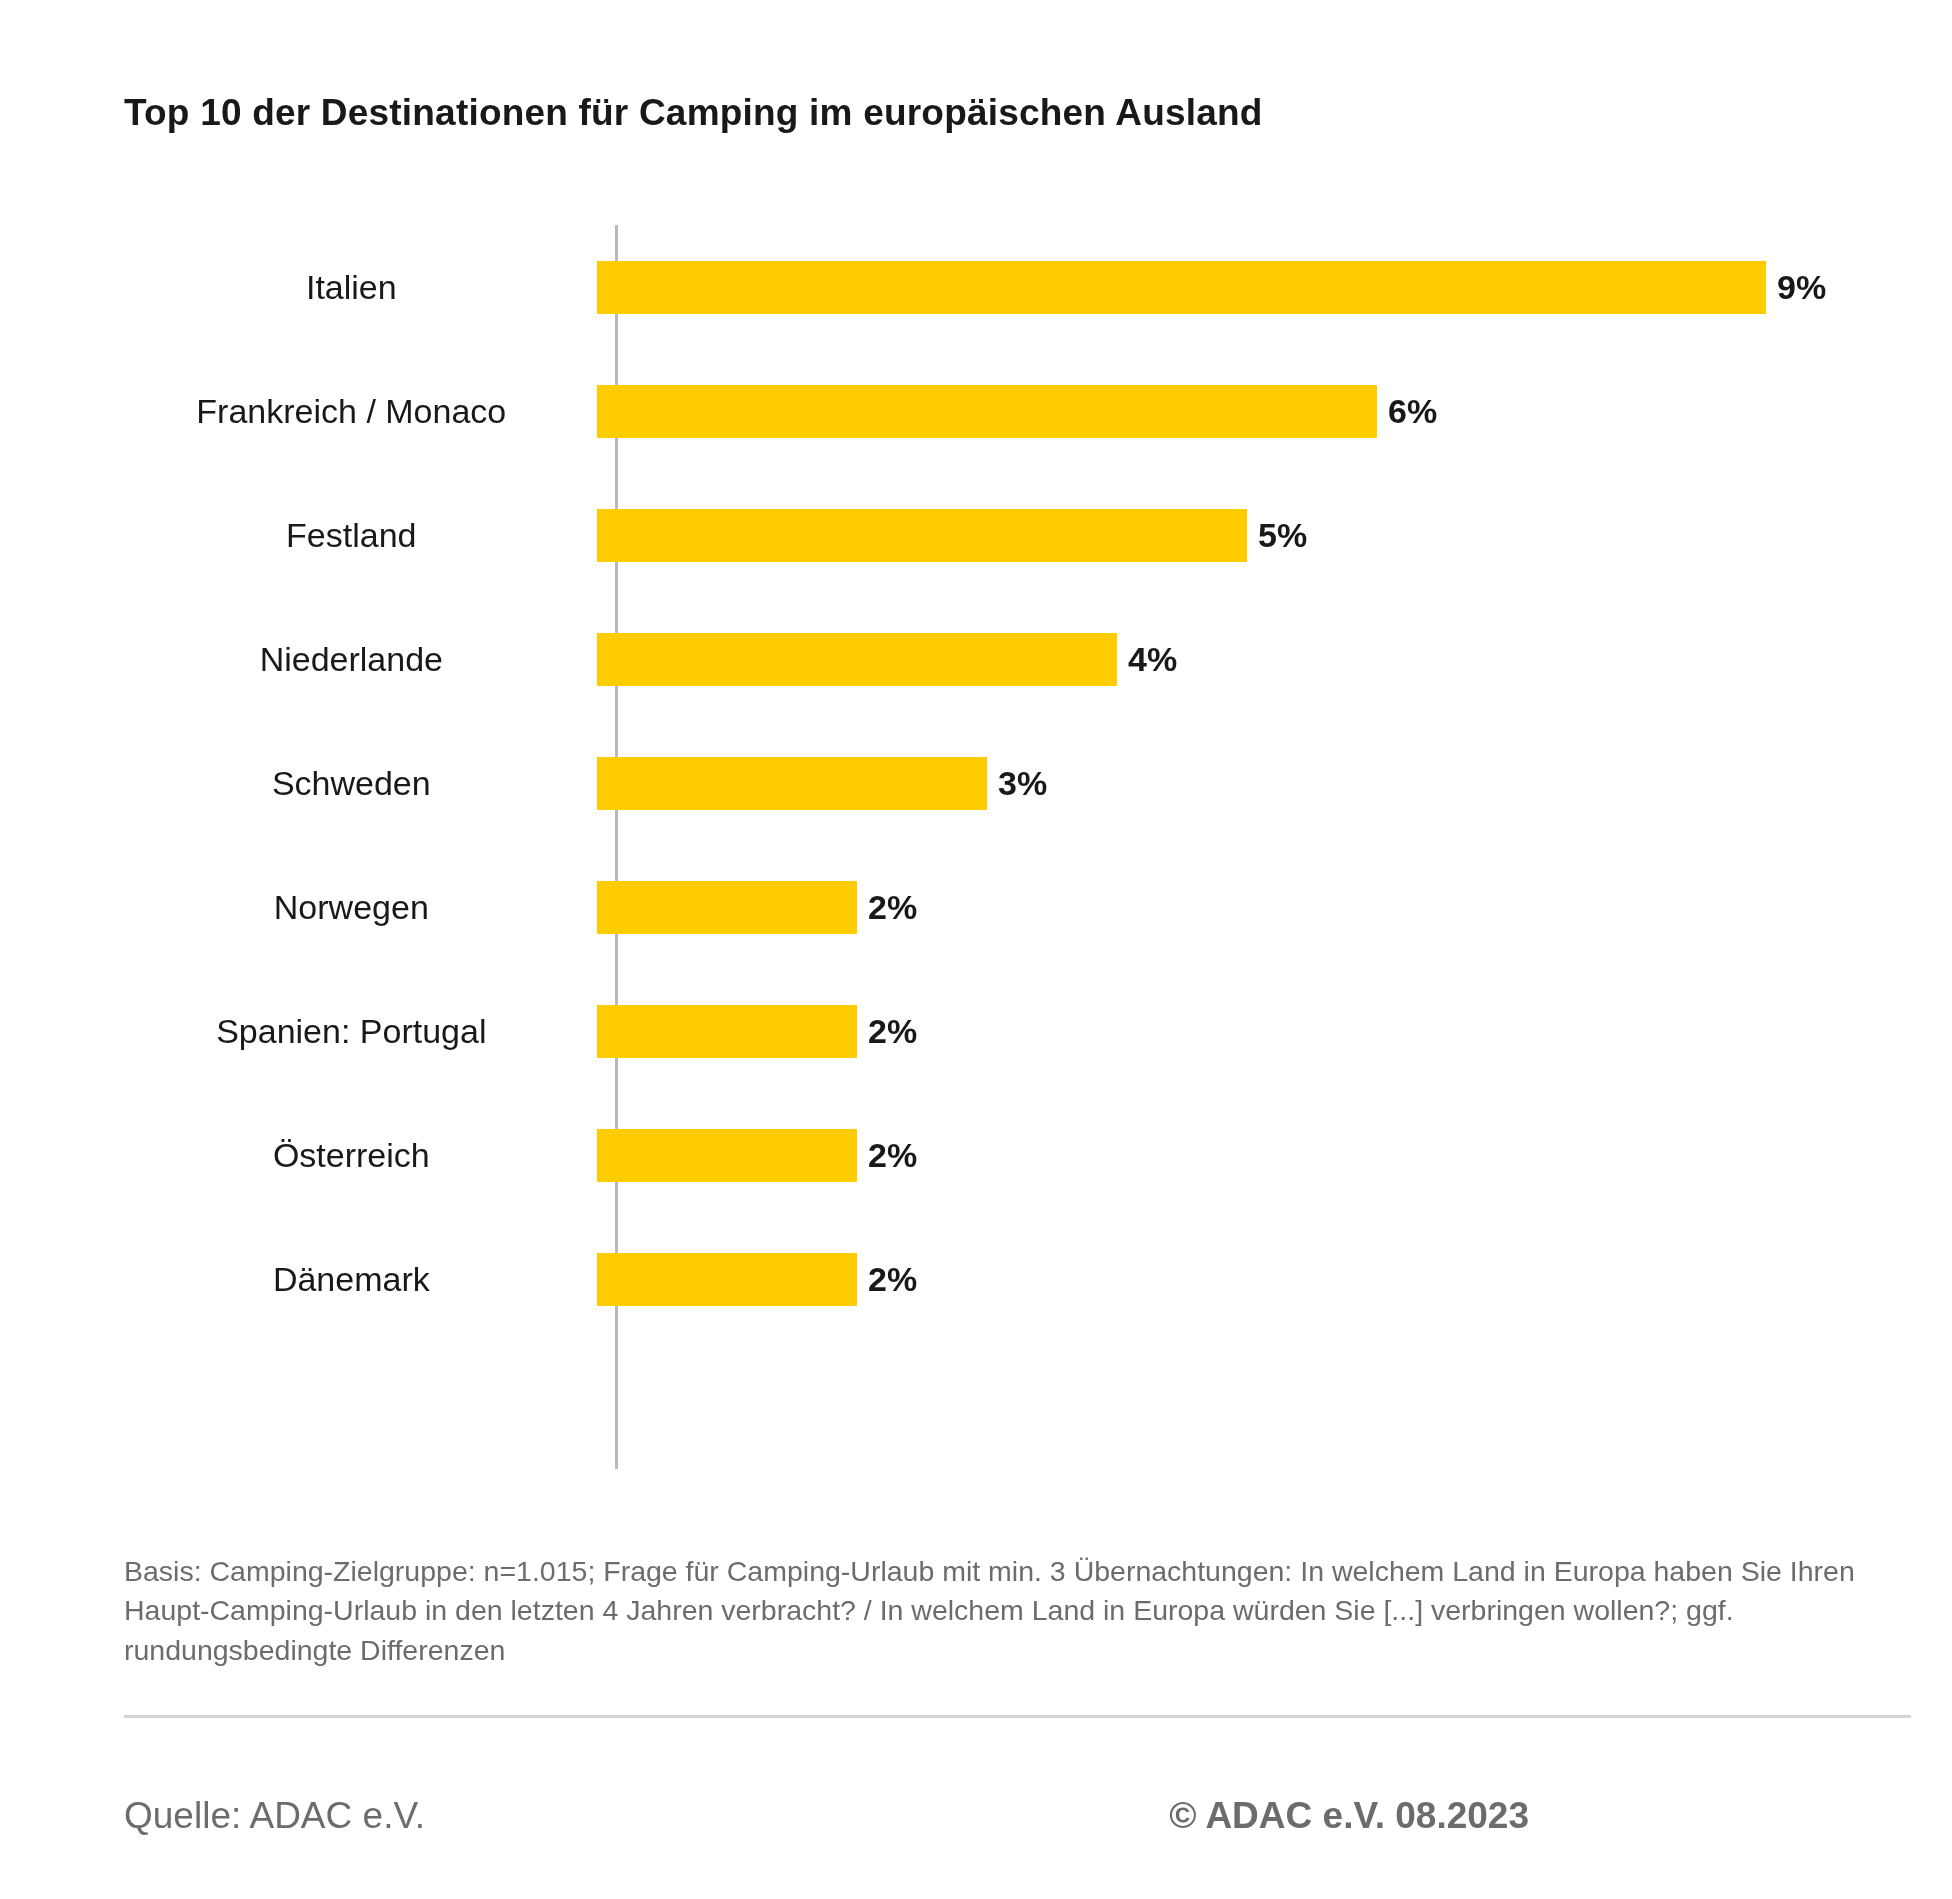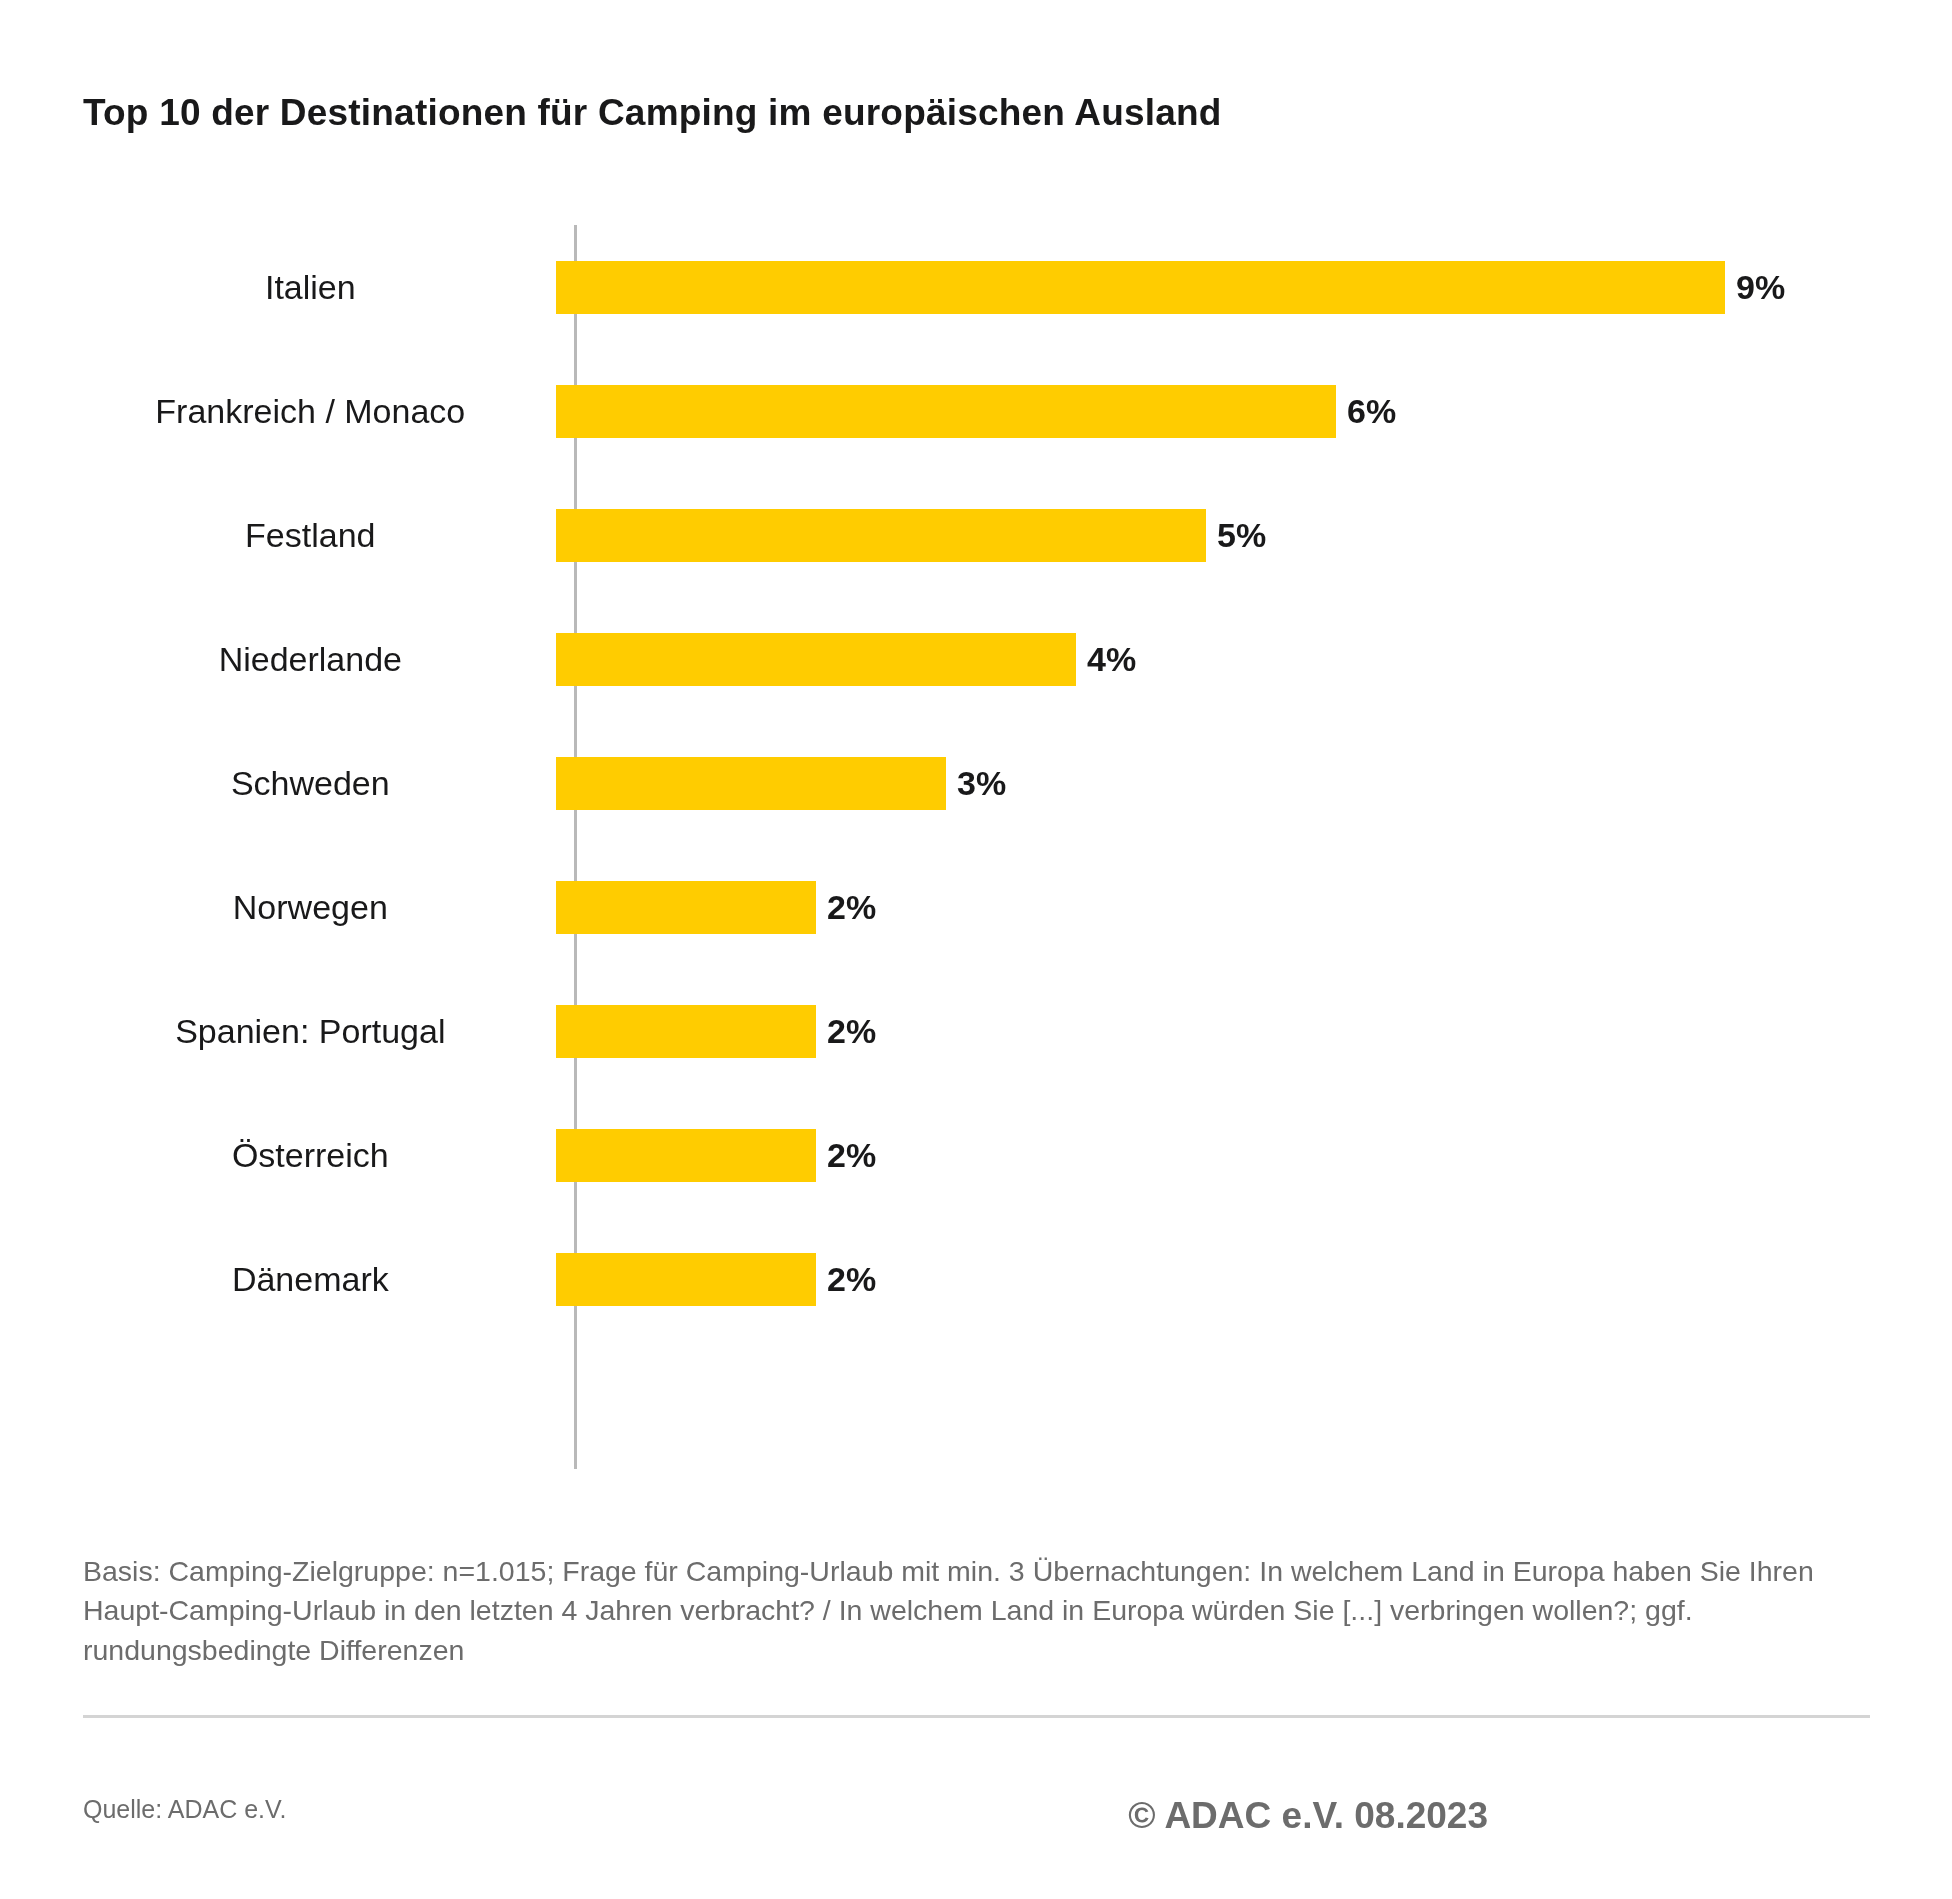--- a/index.html
+++ b/index.html
@@ -13,20 +13,21 @@
     font-family: "Liberation Sans", sans-serif;
     color: #1a1a1a;
     -webkit-font-smoothing: antialiased;
   }
   .page {
     position: relative;
     width: 1571px;
     height: 1899px;
     box-sizing: border-box;
     padding: 8px 83px;
+    margin-left: 41px;
   }
   .chart-title {
     position: absolute;
     left: 83px;
     top: 92px;
     font-size: 37px;
     font-weight: bold;
     letter-spacing: 0.2px;
     color: #19191a;
   }
@@ -103,21 +104,21 @@
     left: 83px;
     top: 1715px;
     width: 1787px;
     height: 2.8px;
     background: #d4d4d4;
   }
   .source-left {
     position: absolute;
     left: 83px;
     top: 1795px;
-    font-size: 25px;
+    font-size: 37px;
     color: #6c6c6c;
   }
   .source-right {
     position: absolute;
     right: 83px;
     top: 1795px;
     font-size: 37px;
     font-weight: bold;
     color: #6c6c6c;
     text-align: right;

